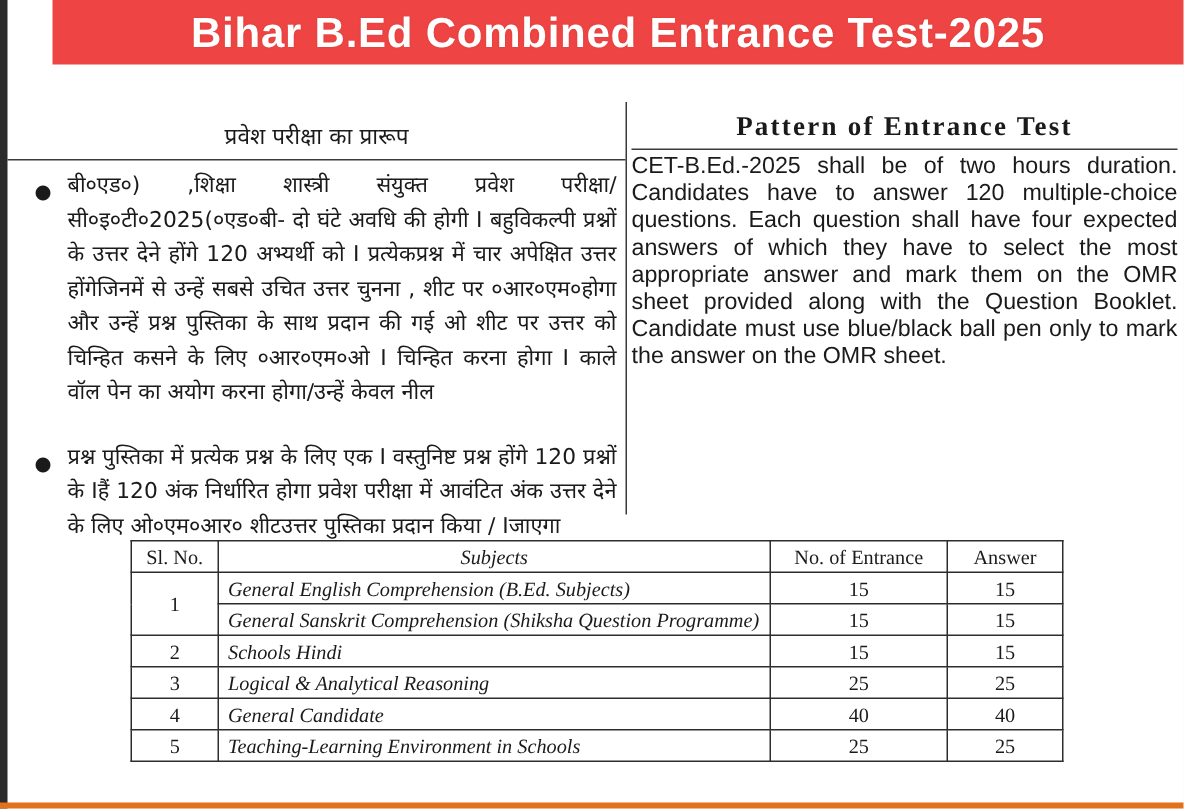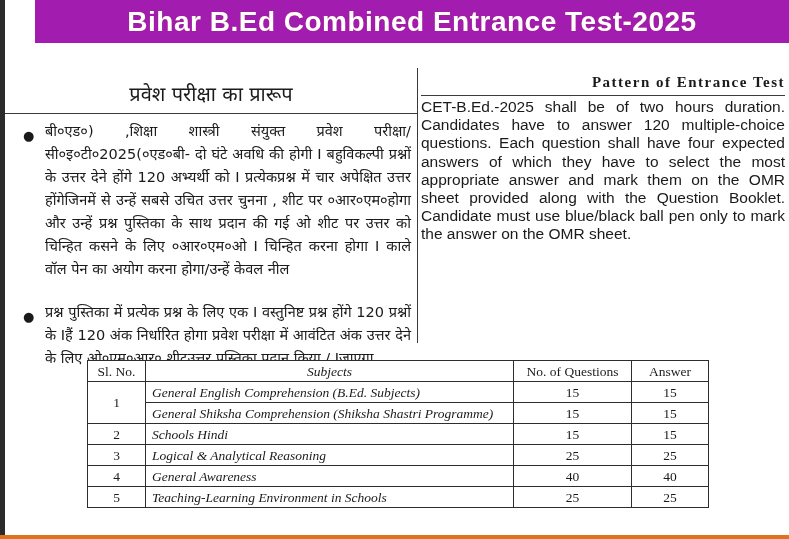--- a/index.html
+++ b/index.html
@@ -14,21 +14,21 @@
   .page {
     position: absolute; inset: 0;
     background: #ffffff;
   }
   .left-bar {
     position: absolute; left: 0; top: 0; width: 5px; height: 539px;
     background: #2b2b2b;
   }
   .banner {
     position: absolute; left: 3px; top: 0; right: 0; height: 43px;
-    background: #a21caf;
+    background: #ef4444;
     display: flex; align-items: center; justify-content: center; margin-left: 32px;
   }
   .banner-title {
     font-family: "Liberation Sans", sans-serif;
     font-weight: bold;
     font-size: 28px;
     color: #ffffff;
     letter-spacing: 0.5px;
     text-shadow: 0 0 1px rgba(170,55,25,0.55);
     white-space: nowrap;
@@ -40,21 +40,21 @@
   
   .col-divider {
     position: absolute; left: 417px; top: 68px; height: 275px; width: 1px;
     background: #3a3a3a;
   }
   .left-col {
     position: absolute; left: 5px; top: 68px; width: 412px;
   }
   .left-heading {
     text-align: center;
-    font-size: 20px;
+    font-size: 15px;
     padding: 12px 0 6px 0;
     border-bottom: 1.5px solid #3a3a3a;
     font-family: "DejaVu Sans", "Liberation Sans", sans-serif;
   }
   .left-bullets {
     margin: 6px 0 0 0; padding: 0 6px 0 18px;
     list-style: none;
   }
   .left-bullets li {
     position: relative;
@@ -66,24 +66,24 @@
     font-family: "DejaVu Sans", "Liberation Sans", sans-serif;
   }
   .bullet-dot {
     position: absolute; left: 0; top: 4px;
     font-size: 13px;
   }
   .right-col {
     position: absolute; left: 421px; top: 68px; width: 364px;
   }
   .right-heading {
-    text-align: right;
+    text-align: center;
     font-family: "Liberation Serif", serif;
     font-weight: bold;
-    font-size: 15px;
+    font-size: 18px;
     letter-spacing: 1.5px;
     padding: 6px 0 4px 0;
     border-bottom: 1.5px solid #3a3a3a;
   }
   .right-body p {
     margin: 2px 0 0 0;
     font-size: 15.5px;
     line-height: 18.2px;
     text-align: justify;
     font-family: Liberation Sans, sans-serif;
@@ -140,51 +140,51 @@
     <div class="right-body">
       <p>CET-B.Ed.-2025 shall be of two hours duration. Candidates have to answer 120 multiple-choice questions. Each question shall have four expected answers of which they have to select the most appropriate answer and mark them on the OMR sheet provided along with the Question Booklet. Candidate must use blue/black ball pen only to mark the answer on the OMR sheet.</p>
     </div>
   </div>
 
   <table class="subjects-table">
     <thead>
       <tr>
         <th class="col-sl">Sl. No.</th>
         <th class="col-subject">Subjects</th>
-        <th class="col-questions">No. of Questions</th>
+        <th class="col-questions">No. of Entrance</th>
         <th class="col-marks">Answer</th>
       </tr>
     </thead>
     <tbody>
       <tr>
         <td class="col-sl" rowspan="2">1</td>
         <td class="col-subject">General English Comprehension (B.Ed. Subjects)</td>
         <td class="col-questions">15</td>
         <td class="col-marks">15</td>
       </tr>
       <tr>
-        <td class="col-subject">General Shiksha Comprehension (Shiksha Shastri Programme)</td>
+        <td class="col-subject">General Sanskrit Comprehension (Shiksha Question Programme)</td>
         <td class="col-questions">15</td>
         <td class="col-marks">15</td>
       </tr>
       <tr>
         <td class="col-sl">2</td>
         <td class="col-subject">Schools Hindi</td>
         <td class="col-questions">15</td>
         <td class="col-marks">15</td>
       </tr>
       <tr>
         <td class="col-sl">3</td>
         <td class="col-subject">Logical &amp; Analytical Reasoning</td>
         <td class="col-questions">25</td>
         <td class="col-marks">25</td>
       </tr>
       <tr>
         <td class="col-sl">4</td>
-        <td class="col-subject">General Awareness</td>
+        <td class="col-subject">General Candidate</td>
         <td class="col-questions">40</td>
         <td class="col-marks">40</td>
       </tr>
       <tr>
         <td class="col-sl">5</td>
         <td class="col-subject">Teaching-Learning Environment in Schools</td>
         <td class="col-questions">25</td>
         <td class="col-marks">25</td>
       </tr>
     </tbody>

